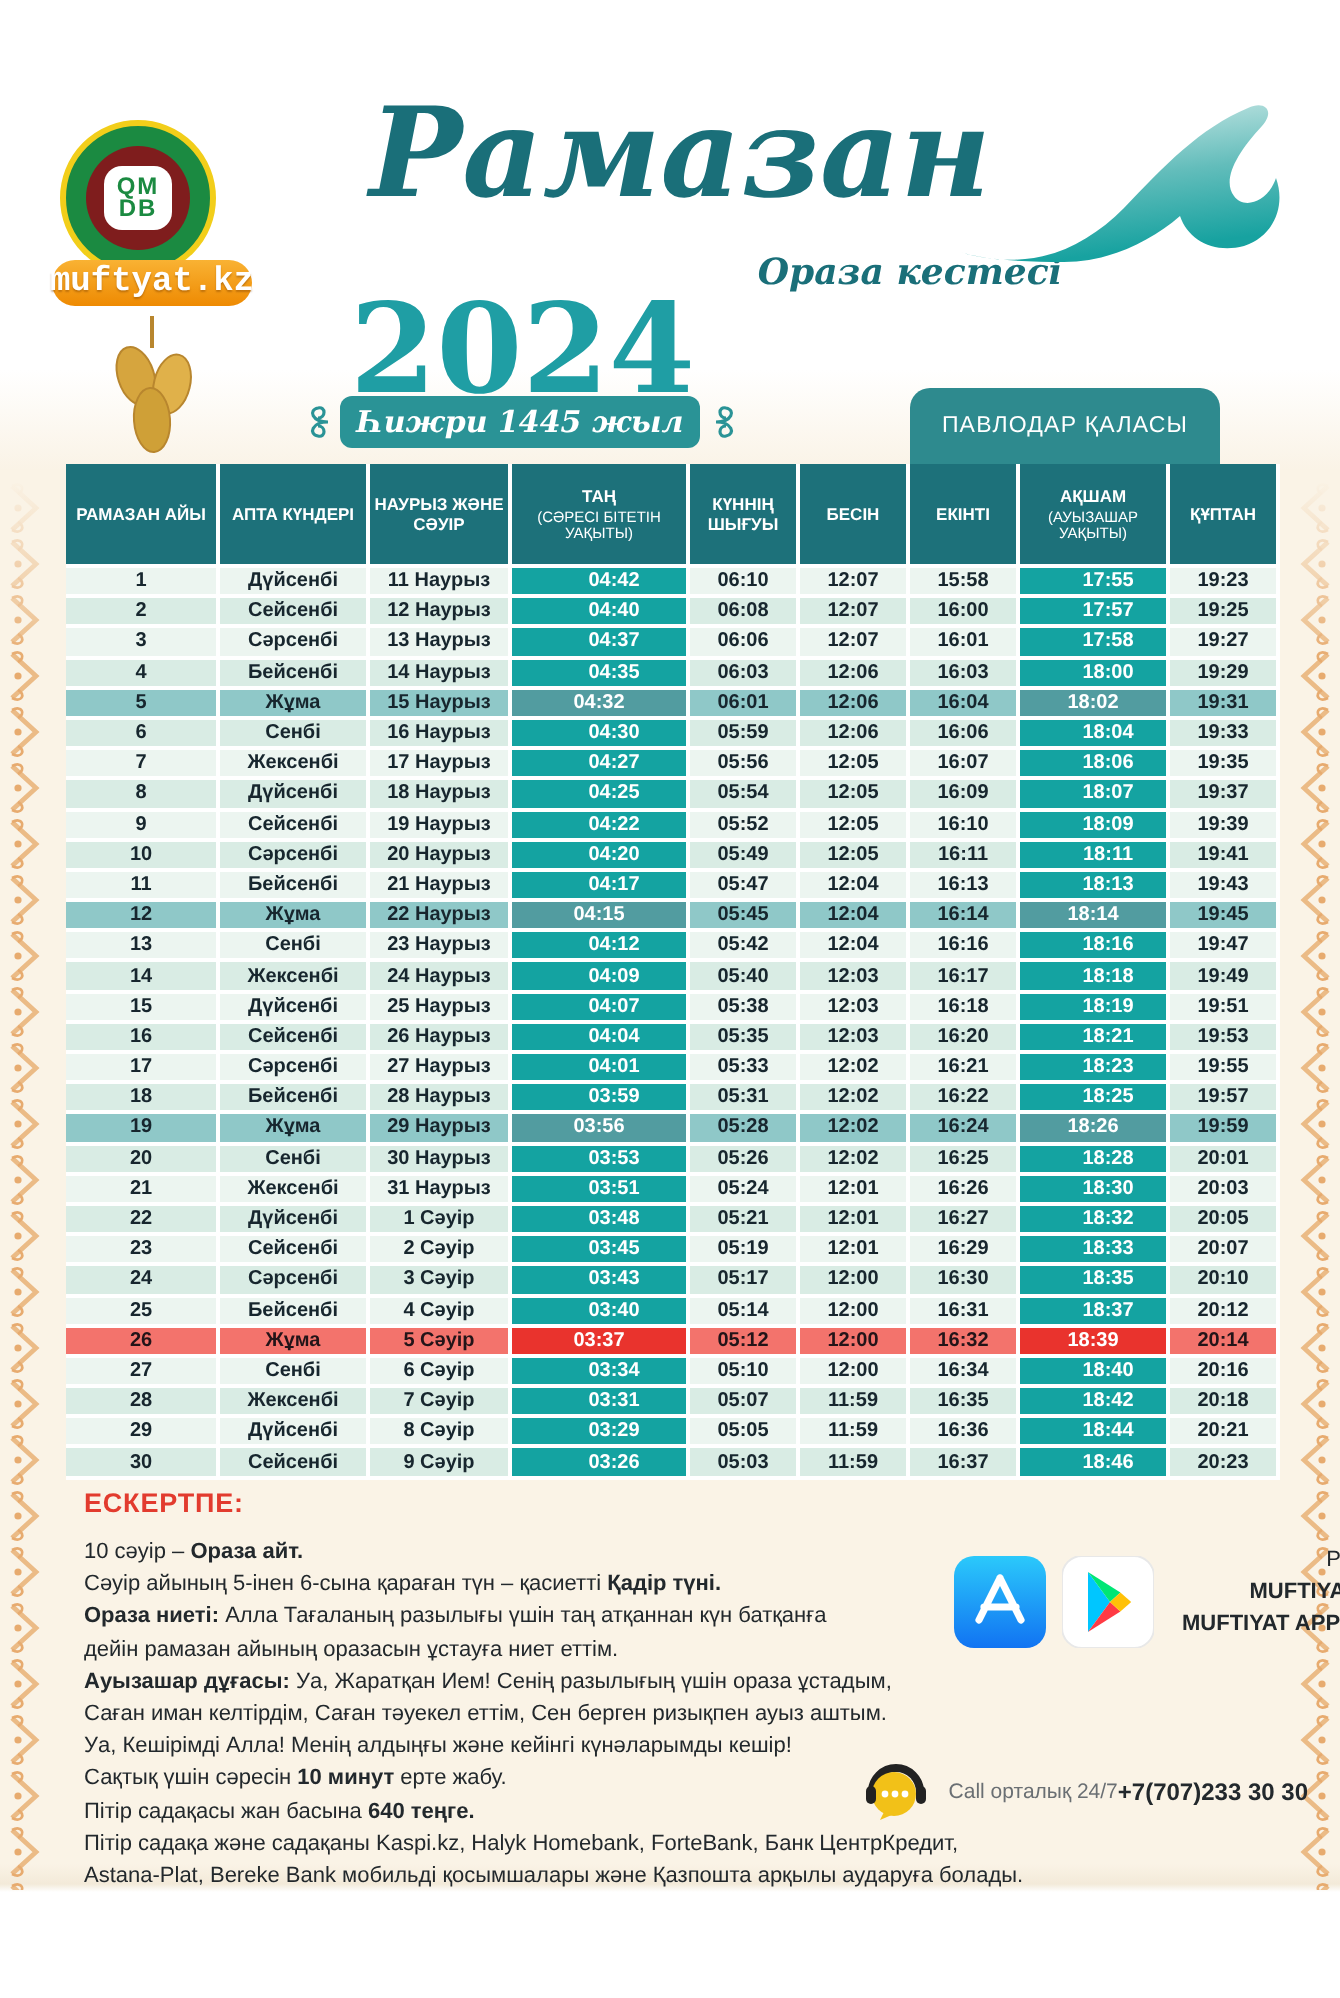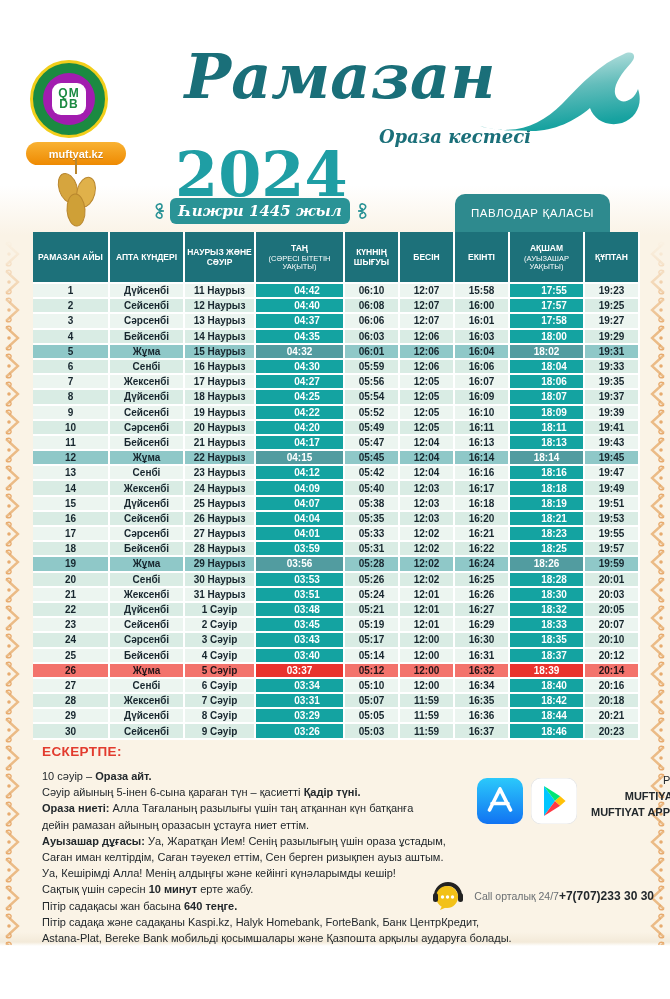--- a/index.html
+++ b/index.html
@@ -9,26 +9,26 @@
     background:linear-gradient(180deg,#ffffff 0px,#ffffff 185px,#faf3e6 235px,#faf3e6 932px,#f3ead9 942px,#ffffff 946px,#ffffff 100%);
   }
   
   .orn-strip{position:absolute; top:240px; width:18px; height:705px; opacity:.9;}
   .orn-left{left:3px;} .orn-right{right:3px;}
   .orn-fade{position:absolute; top:240px; width:18px; height:90px;
     background:linear-gradient(180deg,#faf3e6 0%,rgba(250,243,230,0) 100%); pointer-events:none;}
   
   .logo{position:absolute; left:30px; top:60px; width:72px; height:72px; border-radius:50%;
     background:#1b8a41; border:3px solid #f2ce1a; display:flex; align-items:center; justify-content:center;}
-  .logo-inner{width:52px; height:52px; border-radius:50%; background:#a21caf; display:flex; align-items:center; justify-content:center;}
+  .logo-inner{width:52px; height:52px; border-radius:50%; background:#7f1d1d; display:flex; align-items:center; justify-content:center;}
   .logo-core{width:34px; height:32px; background:#ffffff; border-radius:9px; display:flex; flex-direction:column;
     align-items:center; justify-content:center; font-weight:bold; color:#1b8a41; font-size:12px; line-height:11px; letter-spacing:1px;}
-  .site-badge{position:absolute; left:26px; top:142px; width:100px; height:23px; border-radius:12px;
-    background:linear-gradient(180deg,#f9b233,#ee8a02); color:#ffffff; font-weight:bold; font-size:11px;
-    display:flex; align-items:center; justify-content:center; text-shadow:0 1px 1px rgba(120,60,0,.4);}
+  .site-badge{position:absolute; left:26px; top:130px; width:100px; height:23px; border-radius:12px;
+    background:linear-gradient(180deg,#f9b233,#ee8a02); color:#ffffff; font-weight:bold; font-size:17px;
+    display:flex; align-items:center; justify-content:center; text-shadow:0 1px 1px rgba(120,60,0,.4);font-family:Liberation Mono, monospace;}
   .dates-decor{position:absolute; left:48px; top:158px;}
   
   .title{position:absolute; left:170px; top:40px; width:340px; text-align:center;
     font-family:"DejaVu Serif",serif; font-style:italic; font-weight:bold; font-size:62px; color:#1a6f79;}
   .subtitle{position:absolute; left:330px; top:126px; width:250px; text-align:center;
     font-family:"DejaVu Serif",serif; font-style:italic; font-weight:bold; font-size:18px; color:#1a6f79;}
   .year{position:absolute; left:175px; top:138px; width:150px; text-align:left;
     font-family:"DejaVu Serif",serif; font-weight:bold; font-size:62px; color:#1f9ea4;}
   .hijri-ribbon{position:absolute; left:152px; top:196px; width:216px; height:30px; display:flex; align-items:center; justify-content:center; gap:6px;}
   .hijri-box{background:#2a9396; color:#ffffff; border-radius:6px; padding:4px 8px;

